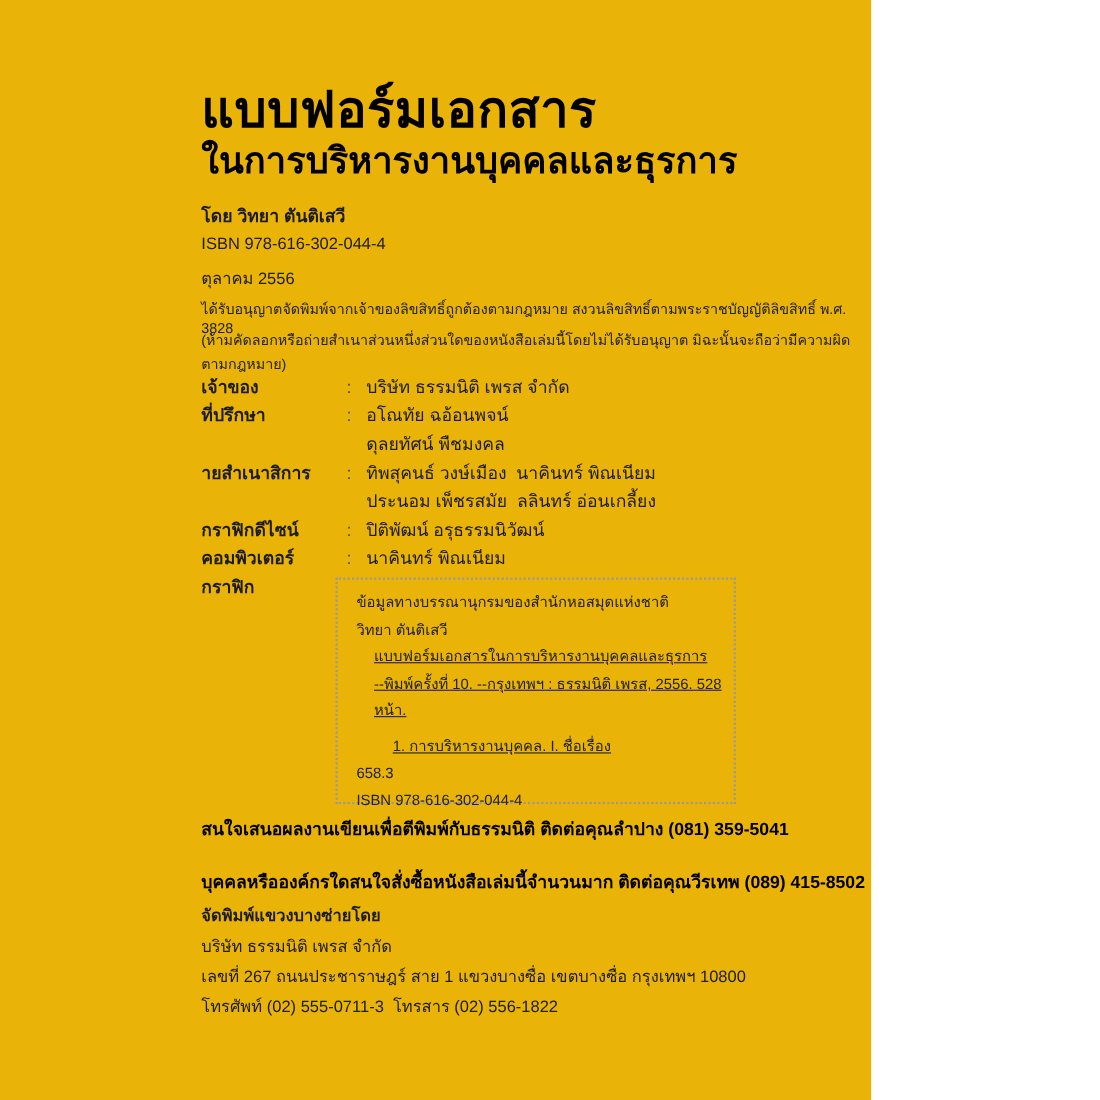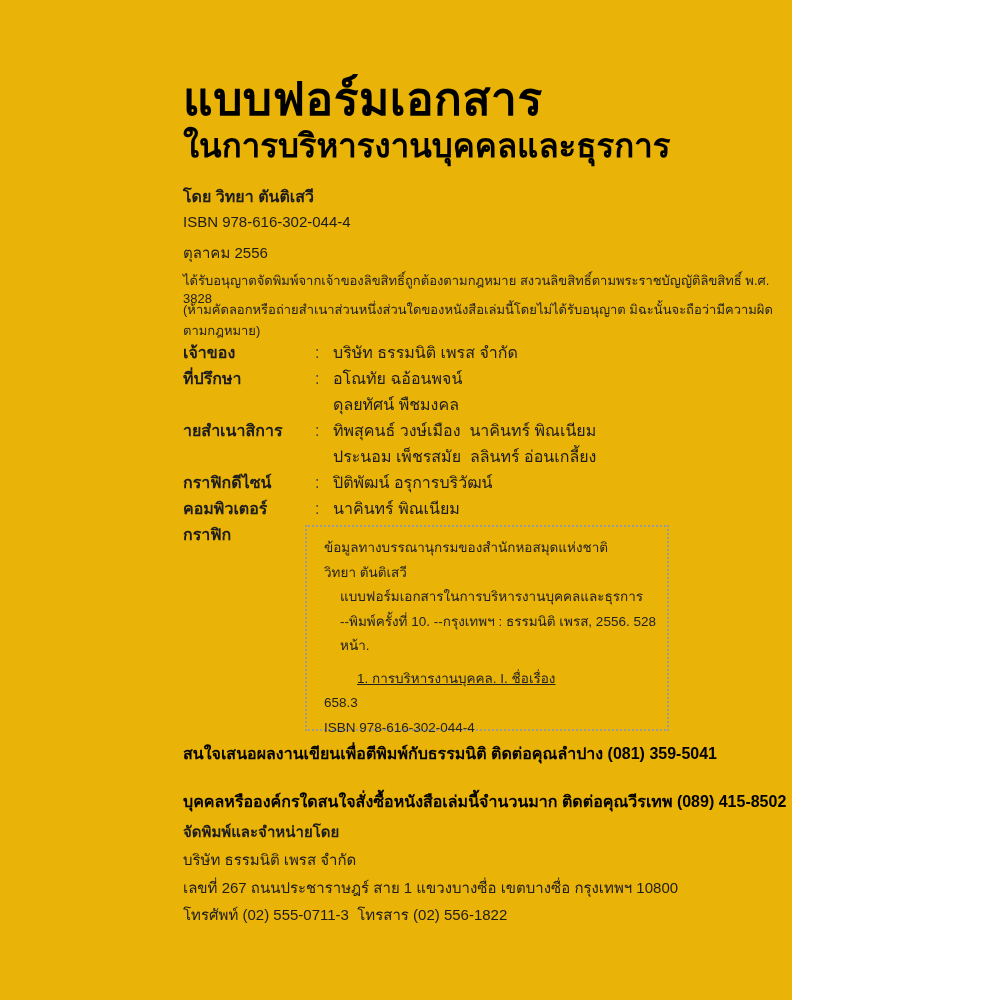--- a/index.html
+++ b/index.html
@@ -82,21 +82,21 @@
     left: 305px; top: 525px;
     width: 364px;
     height: 206px;
     border: 2px dotted #9a9a9a;
     box-sizing: border-box;
     font-size: 13.5px;
     color: #222222;
     padding: 9px 10px 0 17px;
   }
   .cip-box div { line-height: 24.5px; }
-  .cip-indent { padding-left: 16px; }
+  .cip-indent { padding-left: 16px; text-decoration: underline; }
   .cip-entry { padding-left: 33px; text-decoration: underline; }
   .cip-gap { margin-top: 8px; }
 
   .contact1 {
     left: 183px; top: 741px;
     font-size: 16px;
     font-weight: bold;
     color: #000000;
   }
   .contact2 {
@@ -161,21 +161,21 @@
       <div class="credit-colon">:</div>
       <div class="credit-values">
         <div>ทิพสุคนธ์ วงษ์เมือง &nbsp;นาคินทร์ พิณเนียม</div>
         <div>ประนอม เพ็ชรสมัย &nbsp;ลลินทร์ อ่อนเกลี้ยง</div>
       </div>
     </div>
     <div class="credit-row">
       <div class="credit-label">กราฟิกดีไซน์</div>
       <div class="credit-colon">:</div>
       <div class="credit-values">
-        <div>ปิติพัฒน์ อรุการบริวัฒน์</div>
+        <div>ปิติพัฒน์ อรุธรรมนิวัฒน์</div>
       </div>
     </div>
     <div class="credit-row">
       <div class="credit-label">คอมพิวเตอร์กราฟิก</div>
       <div class="credit-colon">:</div>
       <div class="credit-values">
         <div>นาคินทร์ พิณเนียม</div>
       </div>
     </div>
   </div>
@@ -186,18 +186,18 @@
     <div class="cip-indent">แบบฟอร์มเอกสารในการบริหารงานบุคคลและธุรการ</div>
     <div class="cip-indent">--พิมพ์ครั้งที่ 10. --กรุงเทพฯ : ธรรมนิติ เพรส, 2556. 528 หน้า.</div>
     <div class="cip-entry cip-gap">1. การบริหารงานบุคคล. I. ชื่อเรื่อง</div>
     <div>658.3</div>
     <div>ISBN 978-616-302-044-4</div>
   </div>
 
   <div class="abs contact1">สนใจเสนอผลงานเขียนเพื่อตีพิมพ์กับธรรมนิติ ติดต่อคุณลำปาง (081) 359-5041</div>
   <div class="abs contact2">บุคคลหรือองค์กรใดสนใจสั่งซื้อหนังสือเล่มนี้จำนวนมาก ติดต่อคุณวีรเทพ (089) 415-8502</div>
 
-  <div class="abs pub-heading">จัดพิมพ์และจำหน่ายโดย</div>
+  <div class="abs pub-heading">จัดพิมพ์แขวงบางซ่ายโดย</div>
   <div class="abs pub-company">บริษัท ธรรมนิติ เพรส จำกัด</div>
   <div class="abs pub-address">เลขที่ 267 ถนนประชาราษฎร์ สาย 1 แขวงบางซื่อ เขตบางซื่อ กรุงเทพฯ 10800</div>
   <div class="abs pub-phone">โทรศัพท์ (02) 555-0711-3 &nbsp;โทรสาร (02) 556-1822</div>
 
 </div>
 
 </body></html>

